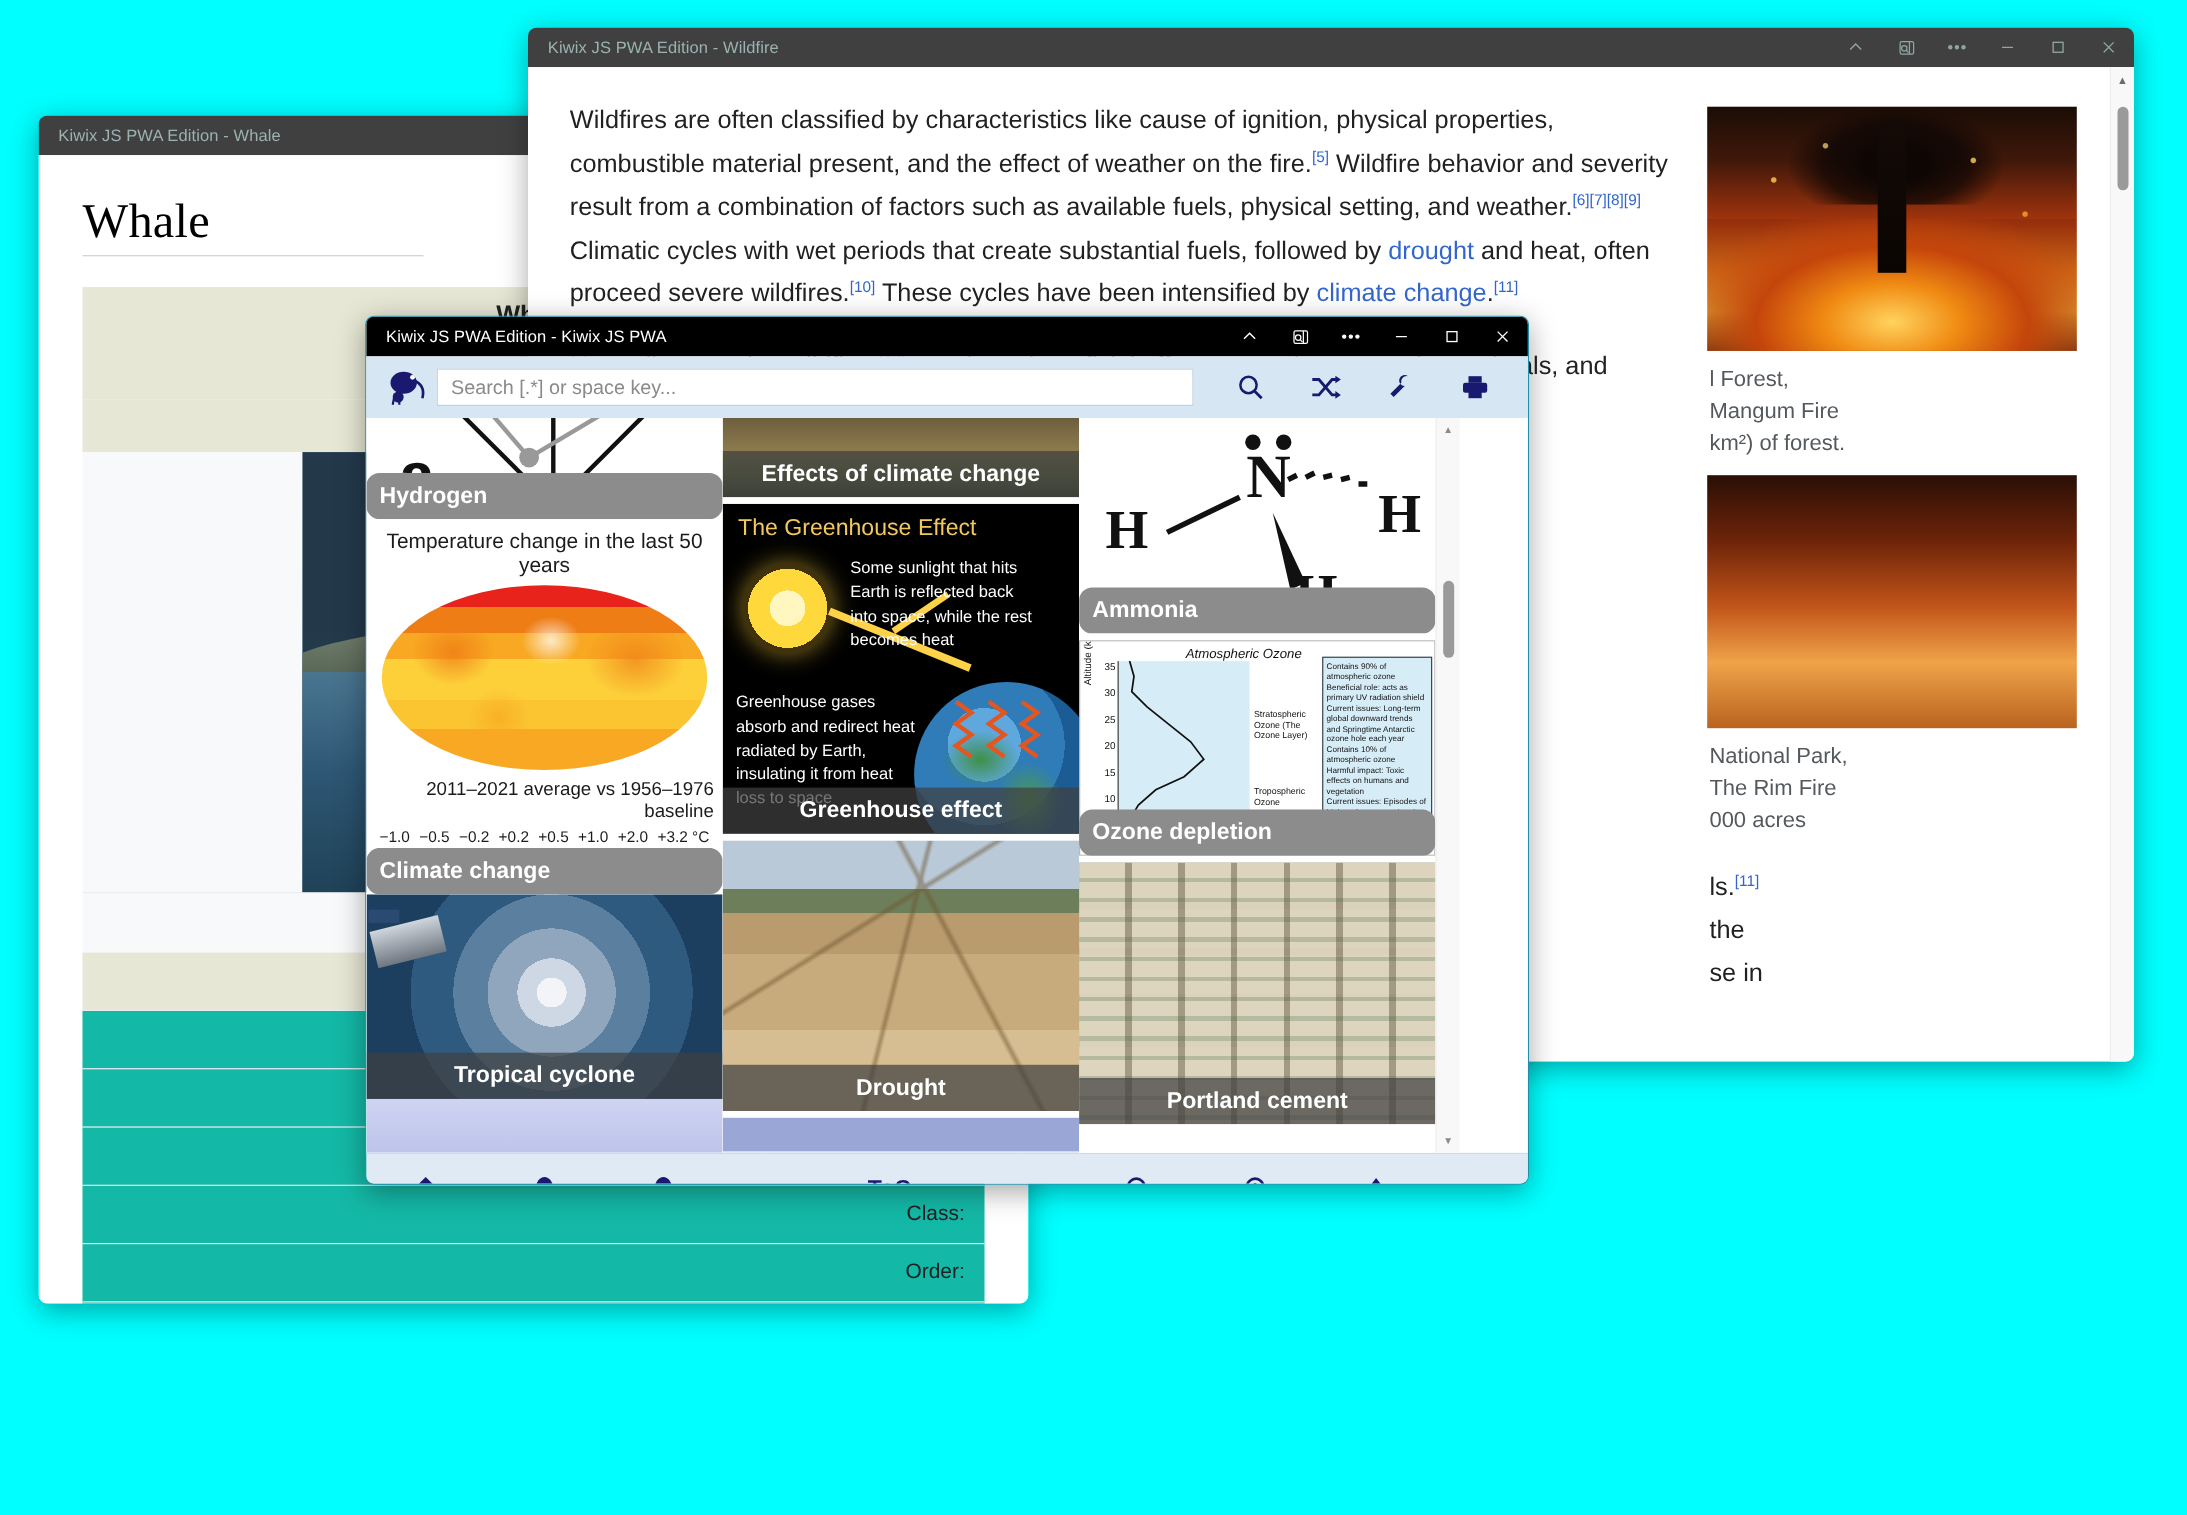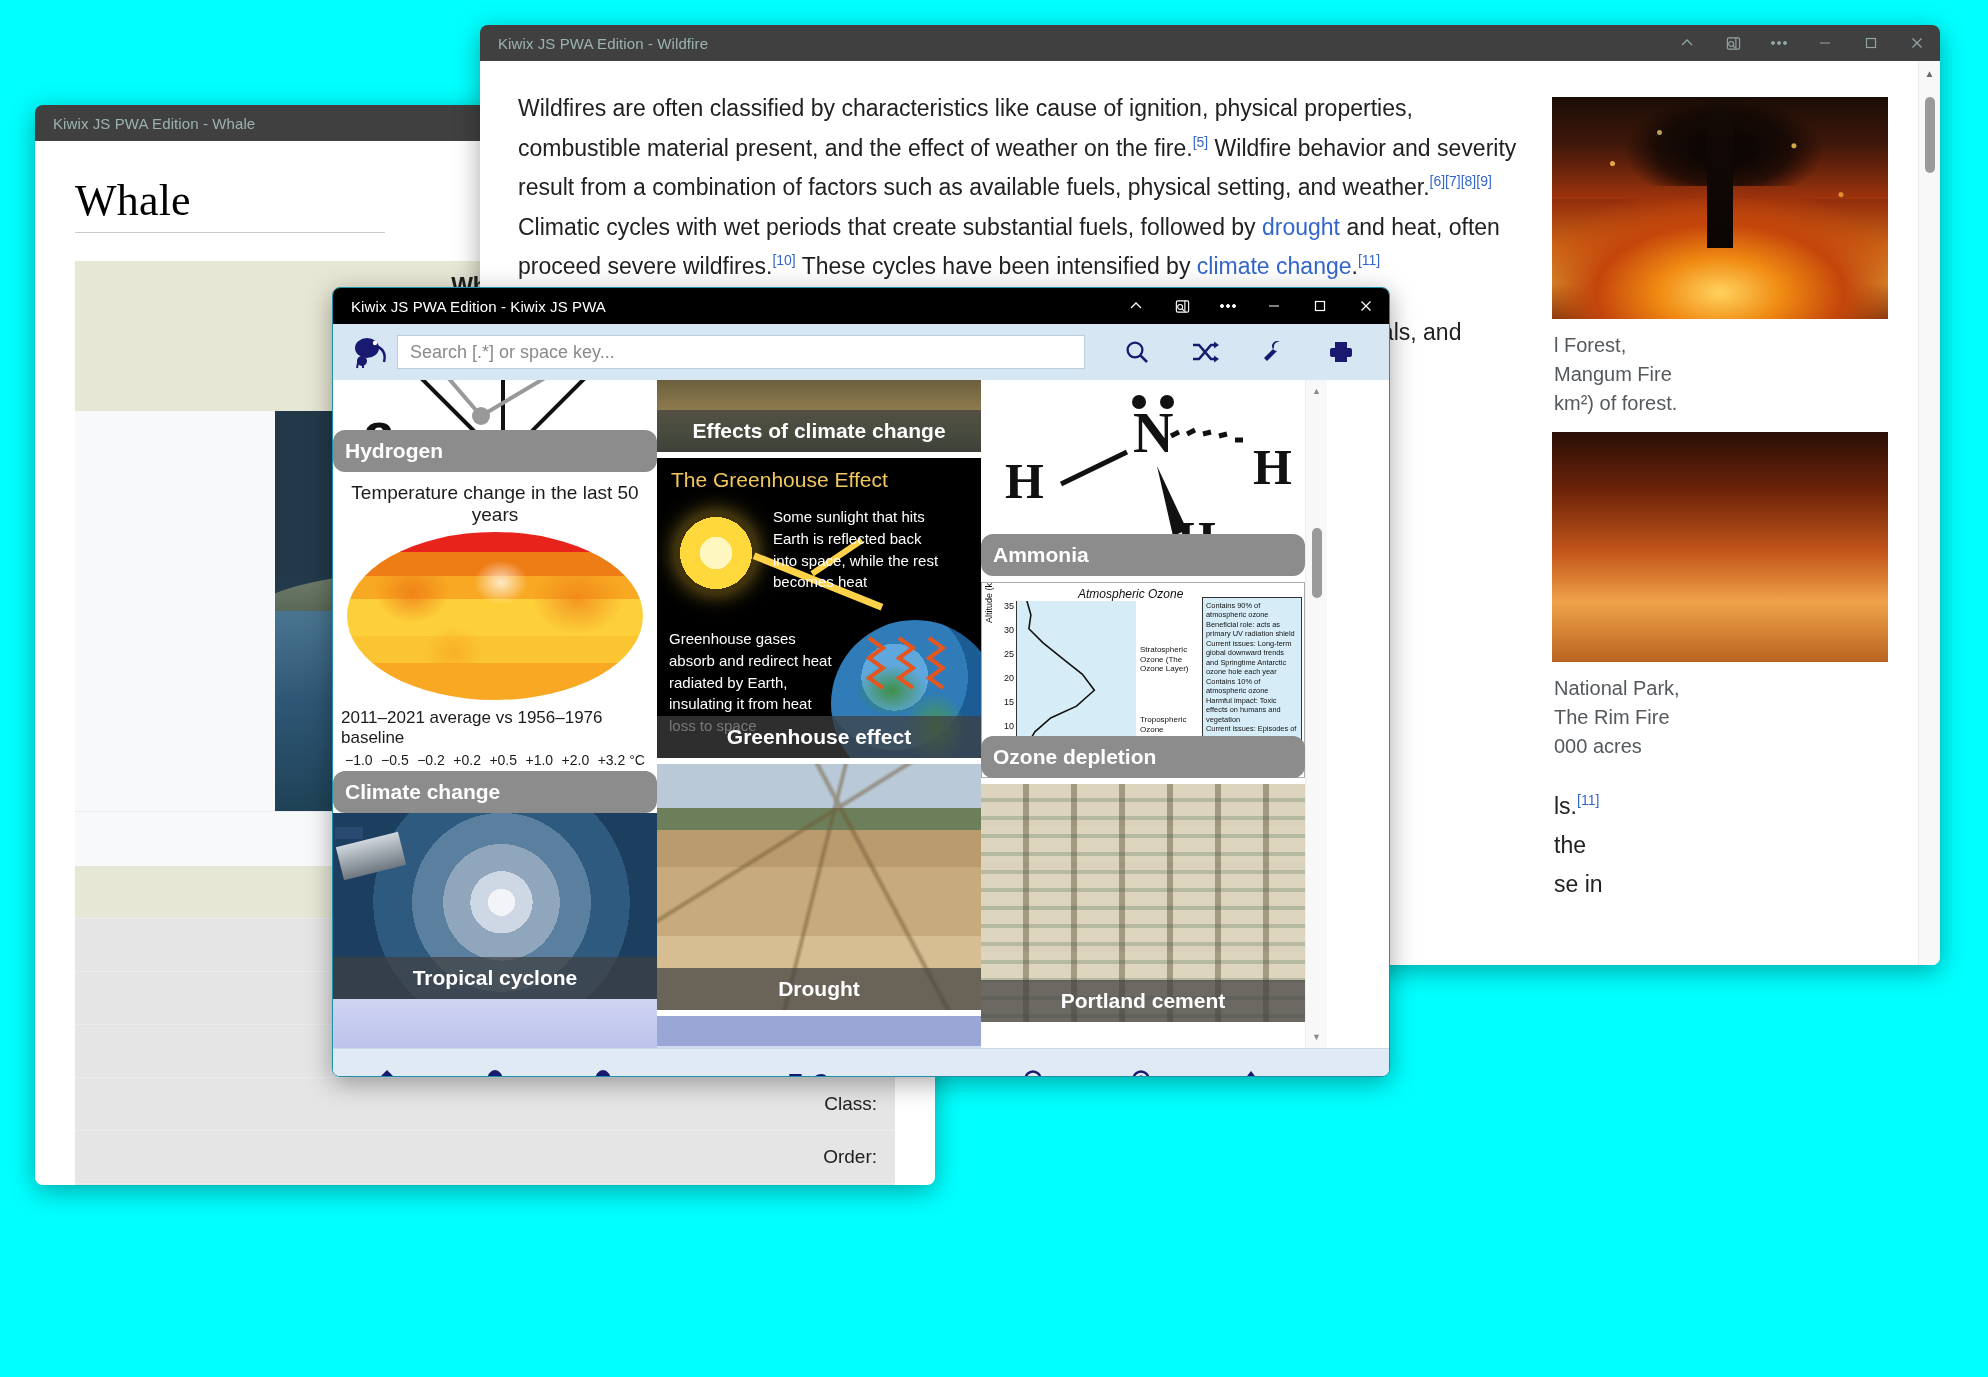--- a/index.html
+++ b/index.html
@@ -42,21 +42,21 @@
   .infobox { width: 100%; border-collapse: collapse; font-size: 19px; color: #202122; }
   .infobox .ib-head { background: #e7e7d5; text-align: center; padding: 12px 10px 6px; }
   .ib-title { font-weight: bold; font-size: 23px; }
   .ib-sub { font-weight: normal; font-size: 19px; line-height: 1.35; padding-top: 6px; }
   .ib-temporal { background: #e7e7d5; text-align: center; font-weight: bold; font-size: 21px;
                  padding: 10px 6px 14px; }
   .ib-imgcell { background: #f8f9fa; padding: 0; text-align: center; }
   .ib-caption { background: #f8f9fa; text-align: center; padding: 16px 8px; font-size: 19px;
                 border-top: 1px solid #eaecf0; }
   .ib-sect { background: #e7e7d5; text-align: center; font-weight: bold; font-size: 22px; padding: 13px 6px; }
-  .infobox tr.tx td { border-top: 1px solid #eaecf0; padding: 15px 18px; background: #e5e5e5; }
+  .infobox tr.tx td { border-top: 1px solid #eaecf0; padding: 15px 18px; background: #14b8a6; }
   .tx .k { text-align: right; width: 52%; }
   .tx .k.it { font-style: italic; }
 
   
   .whale-photo { width: 420px; height: 400px; margin: 0 auto; position: relative; overflow: hidden;
      background:
        radial-gradient(ellipse 180% 70% at 50% 108%, #3a5d74 0%, #2c4a60 40%, #23394a 100%),
        linear-gradient(#b9cede 0%, #93b3c8 34%, #6e95ae 48%, #3f6b89 58%, #2d5876 100%); }
   .wp-hill { position: absolute; left: -6%; top: 39%; width: 112%; height: 12%;
      background: linear-gradient(#7e8a74, #5d6a56); border-radius: 50% 50% 0 0 / 100% 100% 0 0; opacity: .9; }
@@ -152,21 +152,21 @@
        linear-gradient(#e8231b 0%, #e8231b 12%, #ef7d16 12%, #ef7d16 26%,
                        #f8a822 26%, #f8a822 40%, #fdd03a 40%, #fdd03a 62%,
                        #fbc531 62%, #fbc531 78%, #f8a822 78%, #f8a822 100%);
      position: relative; overflow: hidden; }
   .tm-land { position: absolute; inset: 0;
      background:
        radial-gradient(ellipse 18% 26% at 22% 36%, rgba(239,125,22,.85), transparent 70%),
        radial-gradient(ellipse 14% 20% at 52% 30%, rgba(255,255,255,.75), transparent 65%),
        radial-gradient(ellipse 22% 30% at 78% 40%, rgba(239,125,22,.7), transparent 70%),
        radial-gradient(ellipse 14% 24% at 36% 72%, rgba(248,168,34,.7), transparent 70%); }
-  .tm-sub { text-align: left; font-size: 17px; color: #1b1b1b; margin: 8px 0 4px; }
+  .tm-sub { text-align: right; font-size: 17px; color: #1b1b1b; margin: 8px 0 4px; }
   .tm-scale { display: flex; font-size: 14px; color: #1b1b1b; justify-content: space-between;
               padding: 0 4px; }
   .tm-bar { display: flex; height: 17px; margin: 3px 2px; }
   .tm-bar i { flex: 1; display: block; }
 
   .art-cyclone { height: 186px; position: relative; overflow: hidden;
      background: radial-gradient(circle at 52% 48%, #f2f4f7 0 7%, #cdd8e4 7% 16%, #8fa6bd 16% 30%,
                  #5b7f9f 30% 46%, #2f5a80 46% 66%, #1c3f60 66% 100%); }
   .cy-sat { position: absolute; left: 6px; top: 26px; width: 64px; height: 34px;
      background: linear-gradient(#cfd6dd, #6e7680); transform: rotate(-14deg); }

